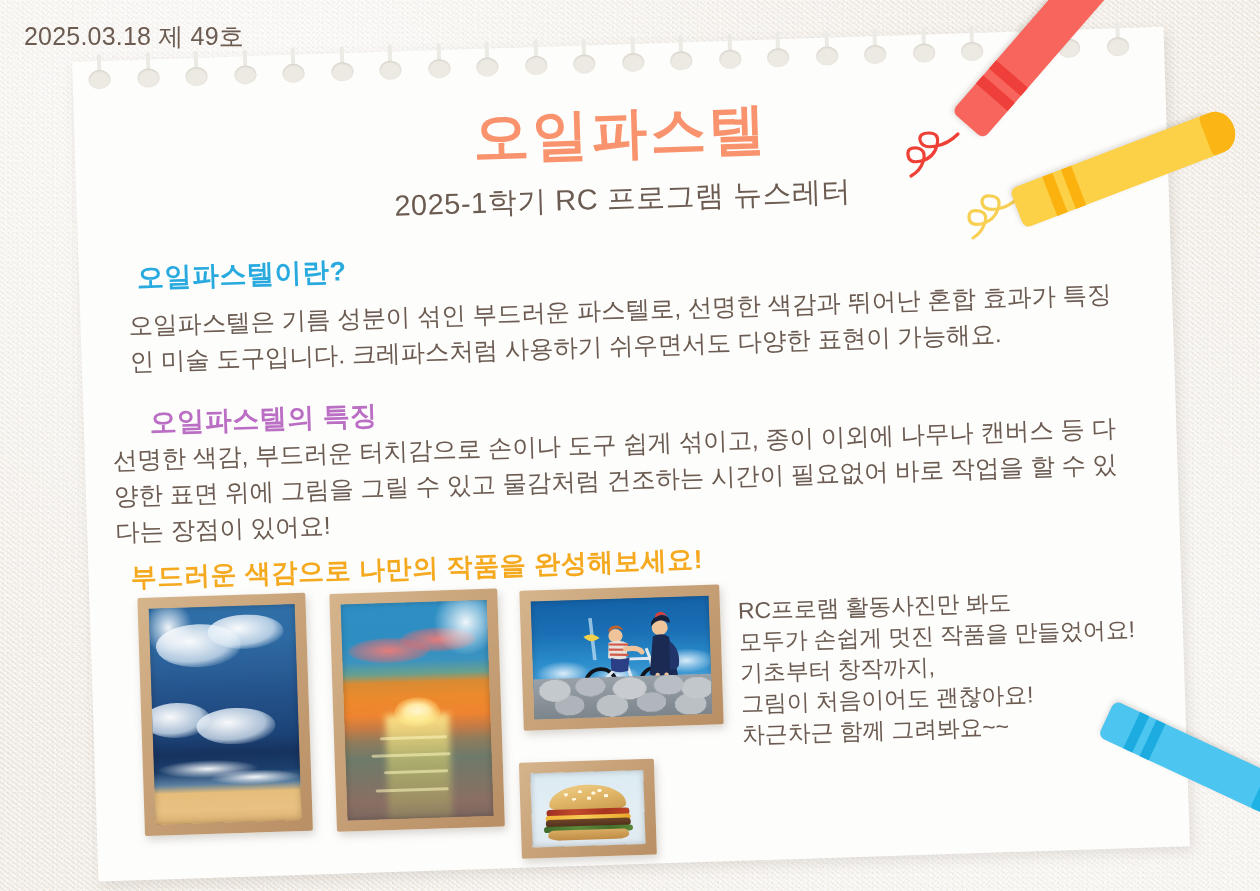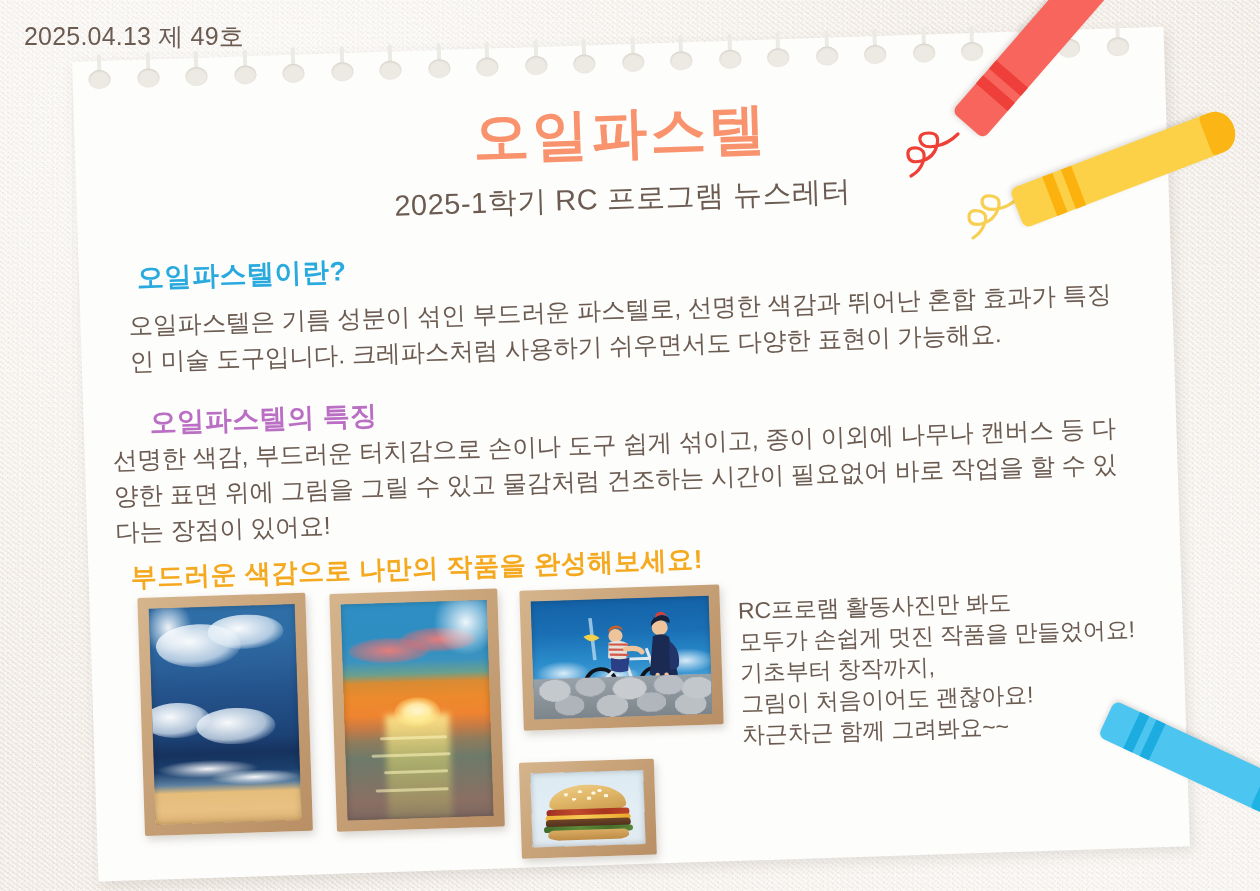--- a/index.html
+++ b/index.html
@@ -434,21 +434,21 @@
 
   .scribble { position: absolute; z-index: 29; }
   #scribble-red    { left: 880px; top: 130px; }
   #scribble-yellow { left: 940px; top: 190px; }
 </style>
 </head>
 <body>
 
 <div id="backdrop"></div>
 
-<div id="date-line">2025.04.13 제 49호</div>
+<div id="date-line">2025.03.18 제 49호</div>
 
 <div id="sheet-wrap">
   <div id="sheet">
 
     <div id="holes">
       <span class="hole"></span>
       <span class="hole"></span>
       <span class="hole"></span>
       <span class="hole"></span>
       <span class="hole"></span>

